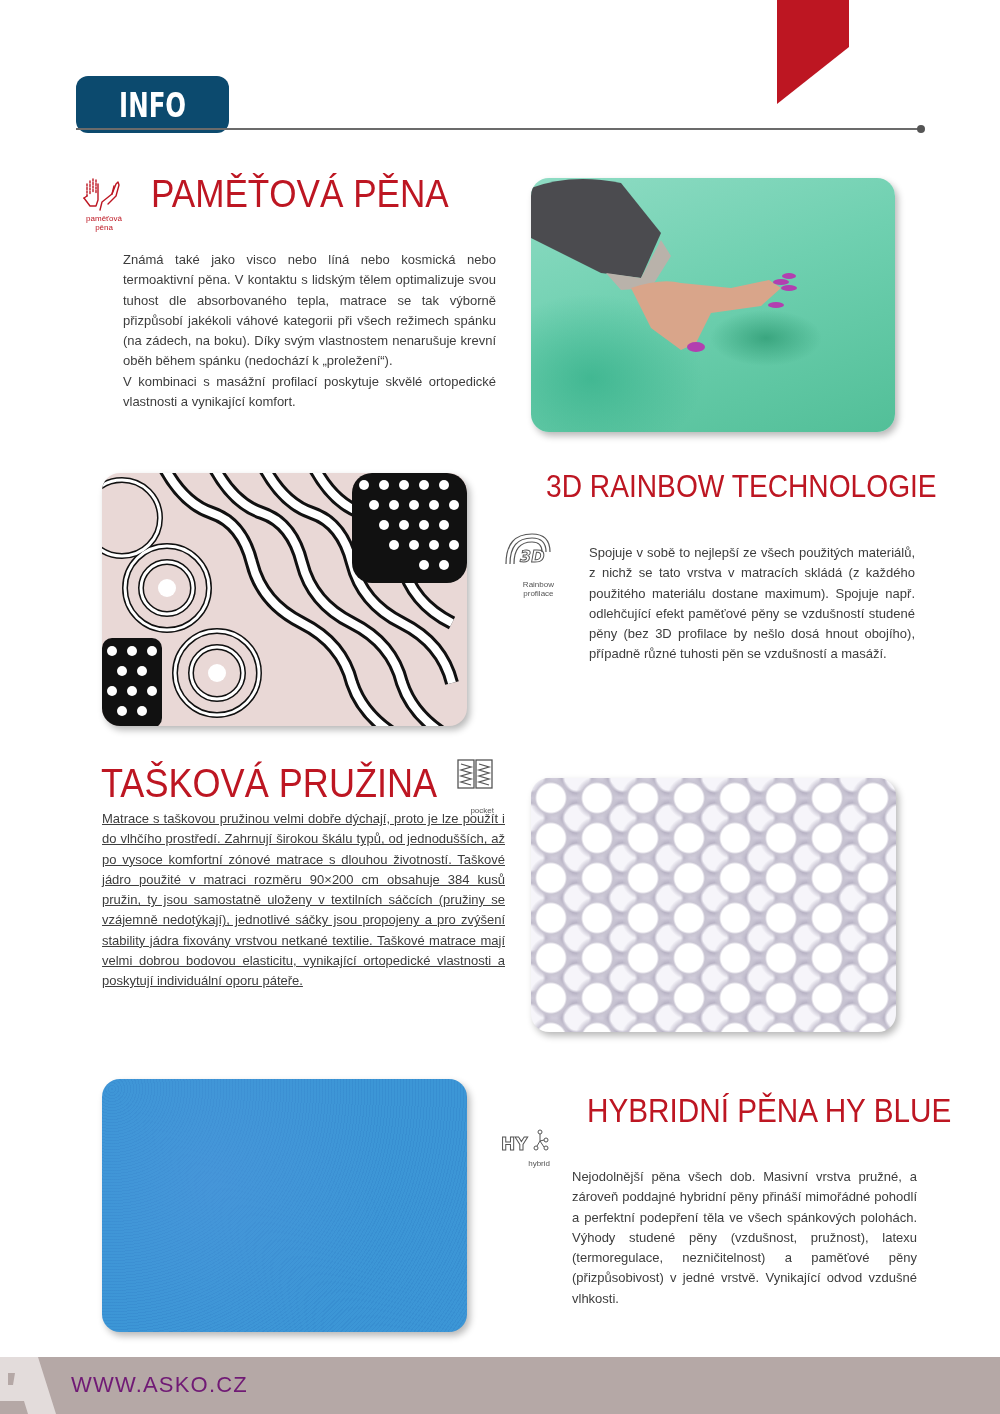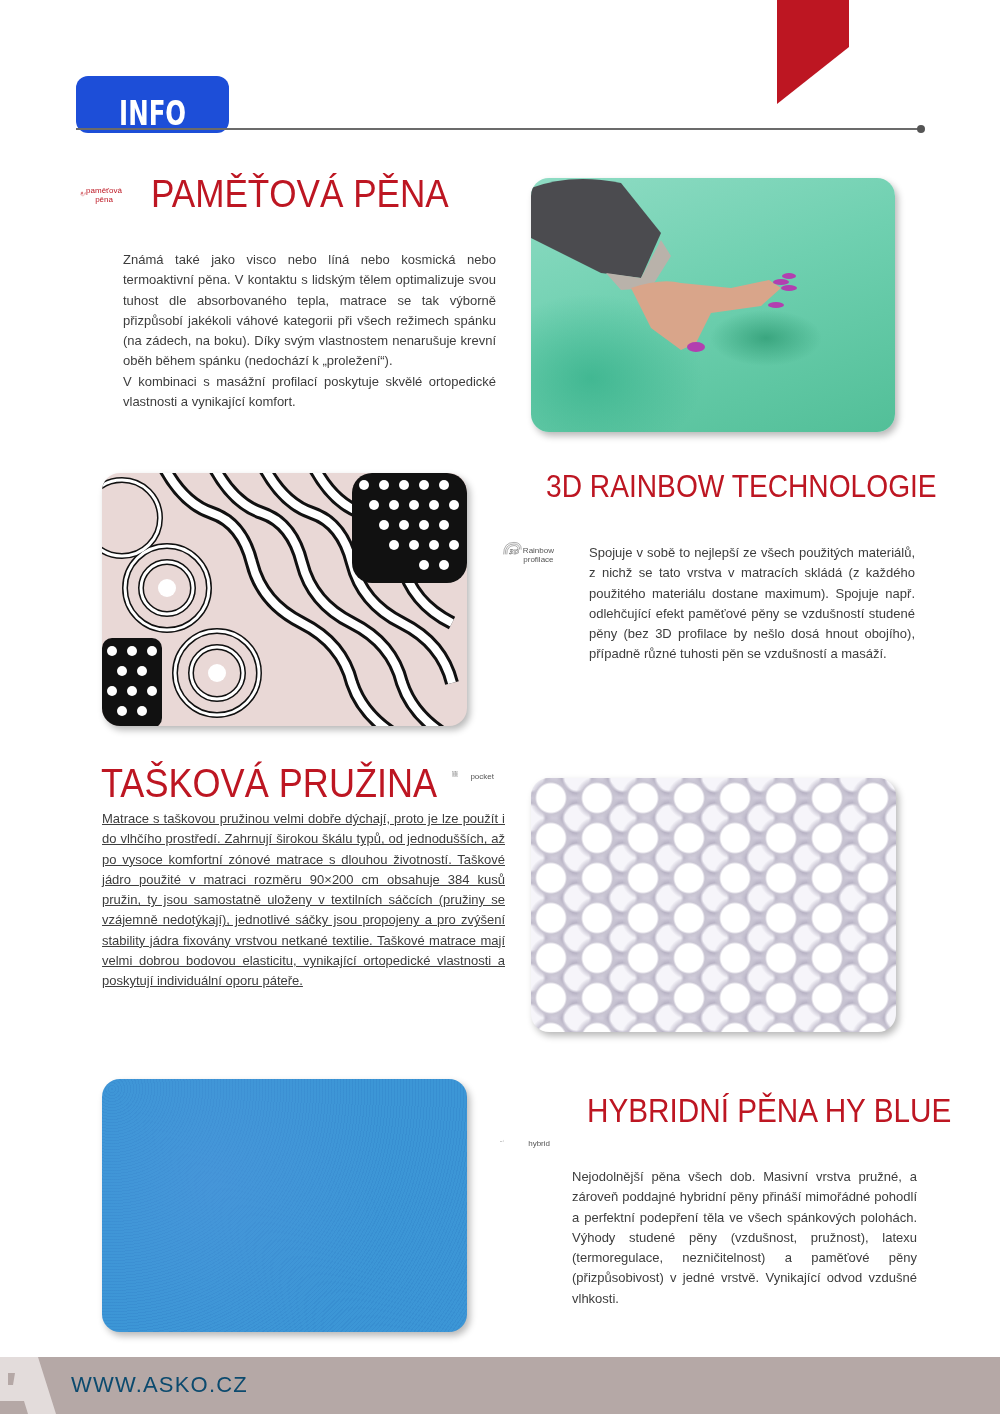--- a/index.html
+++ b/index.html
@@ -1,37 +1,37 @@
 <!DOCTYPE html>
 <html><head>
 <meta charset="utf-8">
 <style>
   * { box-sizing: border-box; margin: 0; padding: 0; }
   html, body { width: 1000px; height: 1414px; background: #ffffff; overflow: hidden; }
   body { position: relative; font-family: "Liberation Sans", "DejaVu Sans", sans-serif; color: #3a3a3a; }
 
   .corner-flag { position: absolute; left: 777px; top: 0; width: 72px; height: 104px; }
-  .info-tab { position: absolute; left: 76px; top: 76px; width: 153px; height: 57px; background: #1d4ed8; border-radius: 12px; display: flex; align-items: flex-end; justify-content: center; }
+  .info-tab { position: absolute; left: 76px; top: 76px; width: 153px; height: 57px; background: #0c4a6e; border-radius: 12px; display: flex; align-items: center; justify-content: center; }
   .info-tab span { color: #fff; font-family: "DejaVu Sans", sans-serif; font-weight: bold; font-size: 34px; letter-spacing: 0px; transform: scaleX(0.72); display: inline-block; }
   .rule { position: absolute; left: 76px; top: 128px; width: 844px; height: 2px; background: #6b6b6b; }
   .rule-dot { position: absolute; left: 917px; top: 125px; width: 8px; height: 8px; border-radius: 50%; background: #555; }
 
   .heading { position: absolute; color: #bd1622; font-family: "Liberation Sans", sans-serif; font-weight: normal; white-space: nowrap; transform-origin: left center; }
   .body-text { position: absolute; font-size: 13px; line-height: 20.3px; color: #3d3d3d; text-align: justify; }
   .body-text p { text-align: justify; }
   .body-text p.last { text-align-last: left; }
 
-  .icon-box { position: absolute; display: flex; flex-direction: row; align-items: center; }
+  .icon-box { position: absolute; display: flex; flex-direction: column; align-items: flex-end; }
   .icon-label { font-size: 8px; line-height: 9px; text-align: center; }
 
   .photo { position: absolute; border-radius: 18px; overflow: hidden; box-shadow: 3px 4px 7px rgba(0,0,0,0.28); }
 
   .footer { position: absolute; left: 0; top: 1357px; width: 1000px; height: 57px; background: #b5a8a6; }
   .footer-logo { position: absolute; left: 0; top: 0; width: 56px; height: 57px; }
-  .footer-url { position: absolute; left: 71px; top: 15px; color: #0c4a6e; font-size: 22px; letter-spacing: 1.2px; }
+  .footer-url { position: absolute; left: 71px; top: 15px; color: #701a75; font-size: 22px; letter-spacing: 1.2px; }
 </style>
 </head>
 <body>
 
 <svg class="corner-flag" viewBox="0 0 72 104">
   <polygon points="0,0 72,0 72,47 0,104" fill="#bd1622"></polygon>
 </svg>
 
 <div class="info-tab">
   <span>INFO</span>

